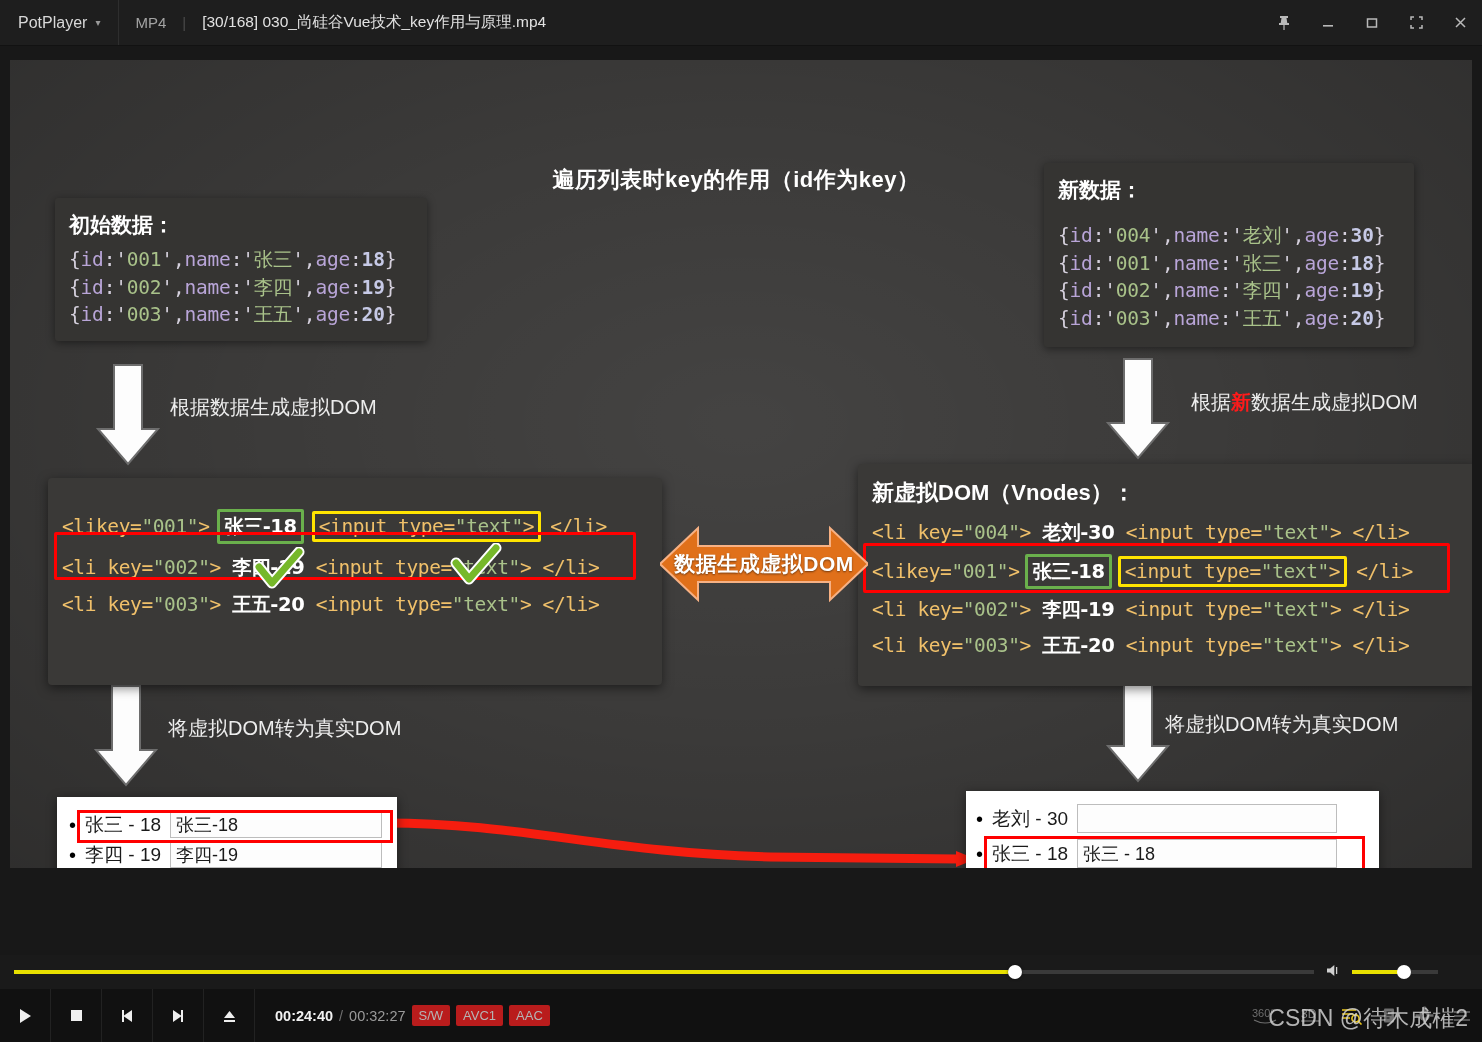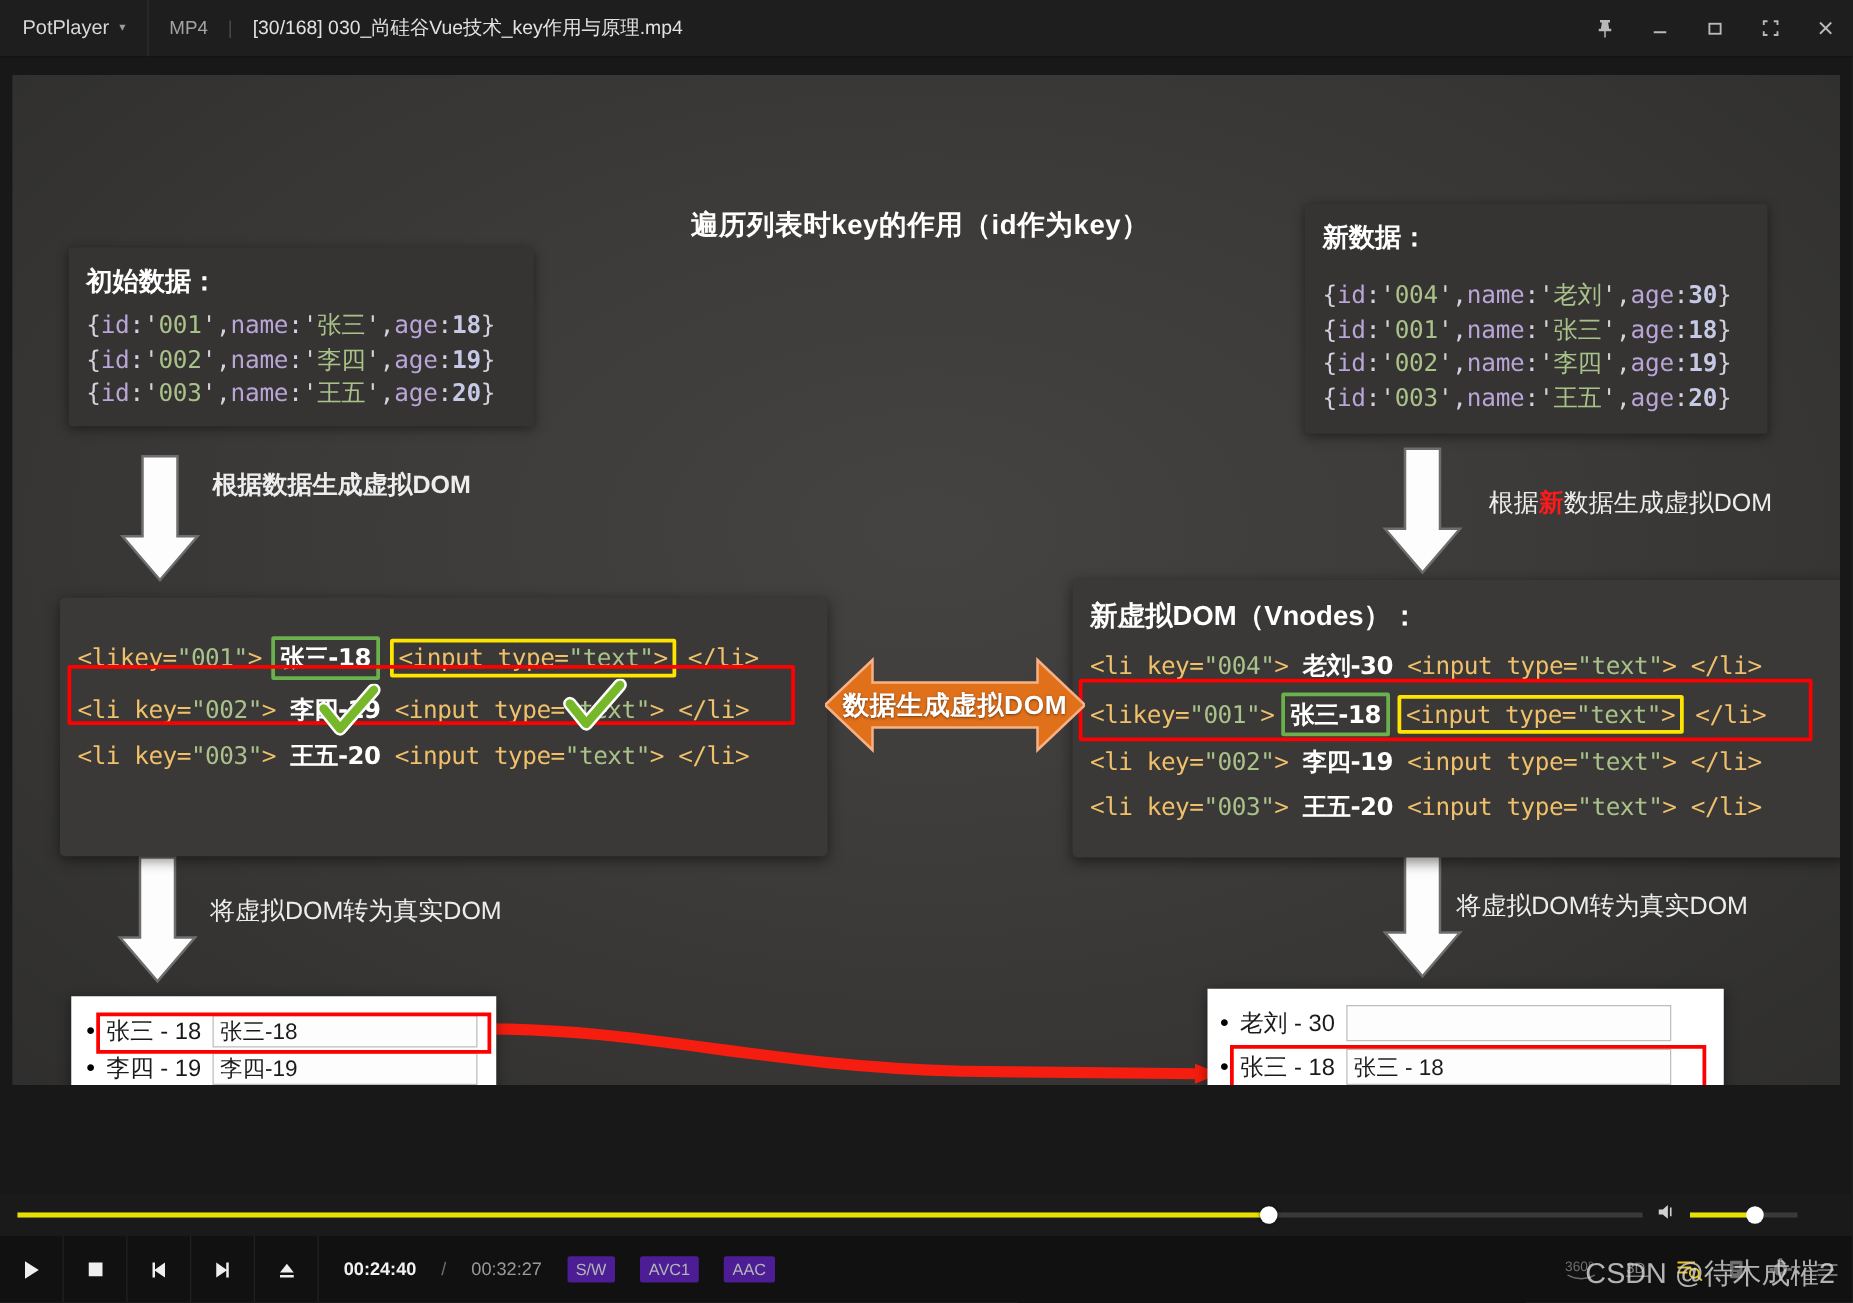--- a/index.html
+++ b/index.html
@@ -114,25 +114,25 @@
   .vol{position:relative;width:86px;height:4px;background:#3a3a3a;}
   .vol .filled{position:absolute;left:0;top:0;height:4px;background:#e8e000;width:60%;}
   .vol .knob{position:absolute;top:-5px;left:calc(60% - 7px);width:14px;height:14px;
     border-radius:50%;background:#ffffff;}
 
   
   .ctrl{position:absolute;left:0;top:989px;width:1482px;height:53px;background:#111111;
     display:flex;align-items:center;}
   .cbtn{width:50px;height:53px;display:flex;align-items:center;justify-content:center;
     color:#e6e6e6;border-right:1px solid #222;}
-  .timebox{display:flex;align-items:center;gap:20px;padding-left:20px;height:53px;}
+  .timebox{display:flex;align-items:center;gap:6px;padding-left:20px;height:53px;}
   .t-cur{color:#f2f2f2;font-size:14.5px;font-weight:bold;}
   .t-slash{color:#6f6f6f;font-size:14.5px;}
   .t-tot{color:#9a9a9a;font-size:14.5px;}
-  .chip{background:#4c1d95;color:#b5b5b5;font-size:13px;padding:3px 7px;border-radius:2px;}
+  .chip{background:#b91c1c;color:#b5b5b5;font-size:13px;padding:3px 7px;border-radius:2px;}
   .ctrl-right{margin-left:auto;display:flex;align-items:center;gap:18px;padding-right:10px;height:53px;}
   .cr-item{color:#6e6e6e;font-size:14px;display:flex;align-items:center;}
   .watermark{position:absolute;right:14px;bottom:8px;color:#d7d7d7;font-size:23px;
     opacity:0.82;white-space:nowrap;}
 </style>
 </head>
 <body>
 
 <div class="app">
 
@@ -226,21 +226,21 @@
       <svg width="72" height="104" viewBox="0 0 72 104">
           <path d="M22 2 L50 2 L50 66 L66 66 L36 101 L6 66 L22 66 Z" fill="#fdfdfd" stroke="#6d6d6d" stroke-width="2"></path>
         </svg>
     </div>
     <div class="downarrow" style="left:1092px;top:620px;">
       <svg width="72" height="104" viewBox="0 0 72 104">
           <path d="M22 2 L50 2 L50 66 L66 66 L36 101 L6 66 L22 66 Z" fill="#fdfdfd" stroke="#6d6d6d" stroke-width="2"></path>
         </svg>
     </div>
 
-    <div class="anno" style="left:160px;top:314px;font-weight:bold;">根据数据生成虚拟DOM</div>
+    <div class="anno" style="left:160px;top:334px;">根据数据生成虚拟DOM</div>
     <div class="anno" style="left:1181px;top:329px;">
       <span>根据</span><span class="red">新</span><span>数据生成虚拟DOM</span>
     </div>
     <div class="anno" style="left:158px;top:655px;">将虚拟DOM转为真实DOM</div>
     <div class="anno" style="left:1155px;top:651px;">将虚拟DOM转为真实DOM</div>
 
     <div class="vbox" id="box-old-vnodes">
       <div class="vline" style="margin-top:14px;height:40px;display:flex;align-items:center;">
         <span class="t-tag">&lt;li </span>
           <span class="t-attr">key</span>

